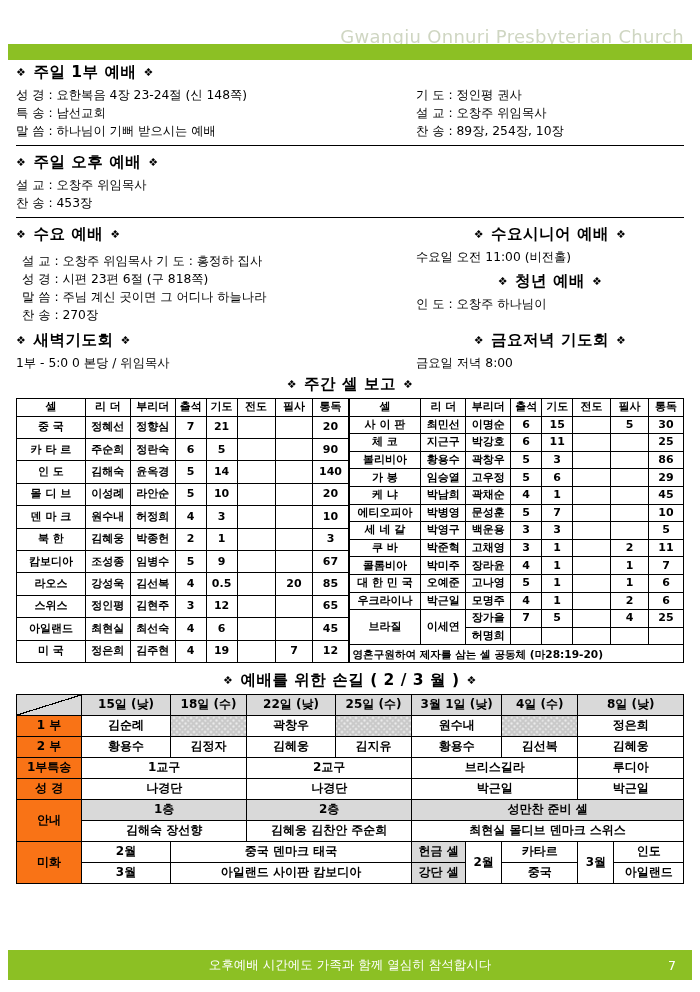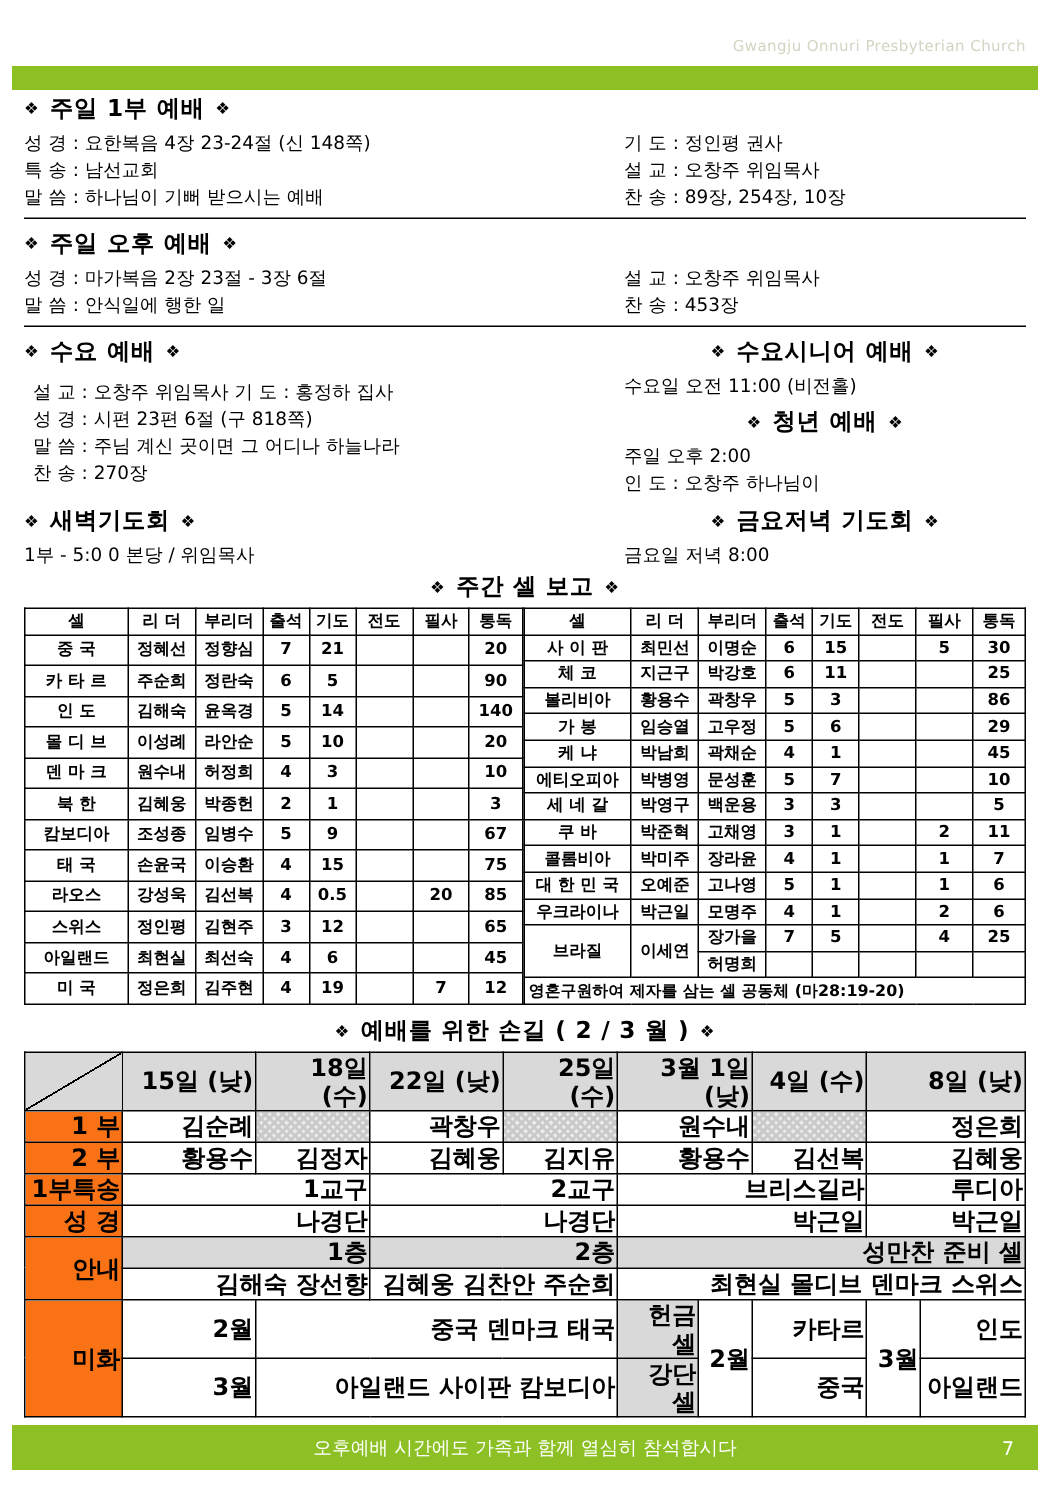--- a/index.html
+++ b/index.html
@@ -7,21 +7,21 @@
   body {
     width:700px; height:992px;
     background:#ffffff;
     font-family:"DejaVu Sans","Liberation Sans",sans-serif;
     color:#000;
     position:relative;
     overflow:hidden;
   }
   .watermark {
     position:absolute; top:26px; right:16px;
-    font-size:10px; color:#cfd6c2; letter-spacing:.3px;
+    font-size:18px; color:#cfd6c2; letter-spacing:.3px;
     font-family:"DejaVu Sans","Liberation Sans",sans-serif;
   }
   .topbar { position:absolute; top:44px; left:8px; right:8px; height:16px; background:#8cc024; }
   .footerbar {
     position:absolute; bottom:12px; left:8px; right:8px; height:30px; background:#8cc024;
     display:flex; align-items:center; justify-content:center; color:#fff; font-size:12.5px;
   }
   .footerbar .pageno { position:absolute; right:16px; font-size:12.5px; color:#fff; }
 
   .content { position:absolute; top:62px; left:0; right:0; padding:0 16px; }
@@ -43,21 +43,21 @@
   table.cells { border-collapse:collapse; table-layout:fixed; }
   table.cells td, table.cells th {
     border:1px solid #000; font-size:11px; height:17.6px; text-align:center;
     padding:0 1px; font-weight:bold; line-height:16px; overflow:hidden;
   }
   table.cells th { font-weight:bold; }
 
   
   table.sched { border-collapse:collapse; table-layout:fixed; width:100%; margin-top:3px; }
   table.sched td {
-    border:1px solid #000; font-size:16px; height:21px; text-align:right;
+    border:1px solid #000; font-size:12px; height:21px; text-align:center;
     padding:0 1px; font-weight:bold; line-height:19px; overflow:hidden;
   }
   td.hdr { background:#d9d9d9; }
   td.rowlbl { background:#f97316; }
   td.hatch {
     background-image:
       repeating-linear-gradient(45deg,#c9c9c9 0 2px,transparent 2px 4px),
       repeating-linear-gradient(-45deg,#c9c9c9 0 2px,transparent 2px 4px);
     background-color:#ececec;
   }
@@ -99,24 +99,20 @@
 
   <hr class="hr">
 
   <div>
     <div class="sec-title">
       <span class="dia">❖</span>
       <span>주일 오후 예배</span>
       <span class="dia">❖</span>
     </div>
     <div class="row2">
-      <div class="col" style="width:400px">
-        <div class="ln"><span class="lbl">성   경</span> : <span>마가복음 2장 23절 - 3장 6절</span></div>
-        <div class="ln"><span class="lbl">말   씀</span> : <span>안식일에 행한 일</span></div>
-      </div>
       <div class="col">
         <div class="ln"><span class="lbl">설 교</span> : <span>오창주 위임목사</span></div>
         <div class="ln"><span class="lbl">찬   송</span> : <span>453장</span></div>
       </div>
     </div>
   </div>
 
   <hr class="hr">
 
   <div class="row2">
@@ -138,21 +134,20 @@
         <span>수요시니어 예배</span>
         <span class="dia">❖</span>
       </div>
       <div class="ln">수요일 오전 11:00 (비전홀)</div>
       <div style="height:5px"></div>
       <div class="sec-title center">
         <span class="dia">❖</span>
         <span>청년 예배</span>
         <span class="dia">❖</span>
       </div>
-      <div class="ln">주일 오후 2:00</div>
       <div class="ln">인   도 : 오창주 하나님이</div>
     </div>
   </div>
 
   <div style="height:6px"></div>
 
   <div class="row2">
     <div class="col" style="width:400px">
       <div class="sec-title">
         <span class="dia">❖</span>
@@ -264,30 +259,20 @@
           </tr>
           <tr>
             <td>캄보디아</td>
             <td>조성종</td>
             <td>임병수</td>
             <td>5</td>
             <td>9</td>
             <td></td>
             <td></td>
             <td>67</td>
-          </tr>
-          <tr>
-            <td>태     국</td>
-            <td>손윤국</td>
-            <td>이승환</td>
-            <td>4</td>
-            <td>15</td>
-            <td></td>
-            <td></td>
-            <td>75</td>
           </tr>
           <tr>
             <td>라오스</td>
             <td>강성욱</td>
             <td>김선복</td>
             <td>4</td>
             <td>0.5</td>
             <td></td>
             <td>20</td>
             <td>85</td>

